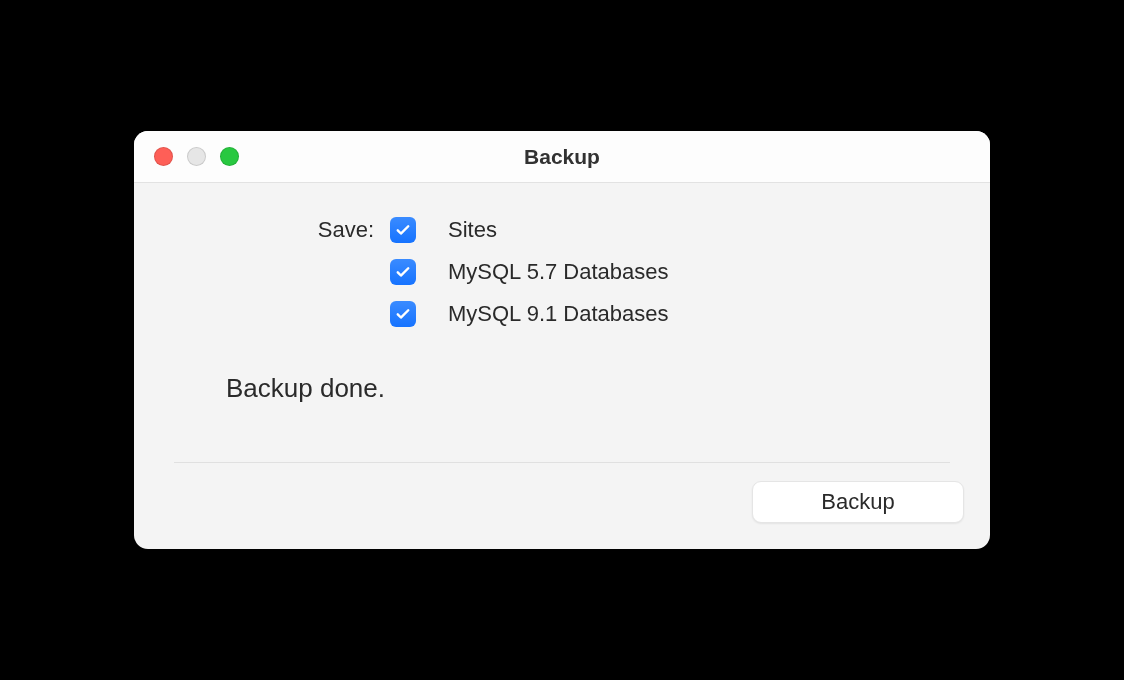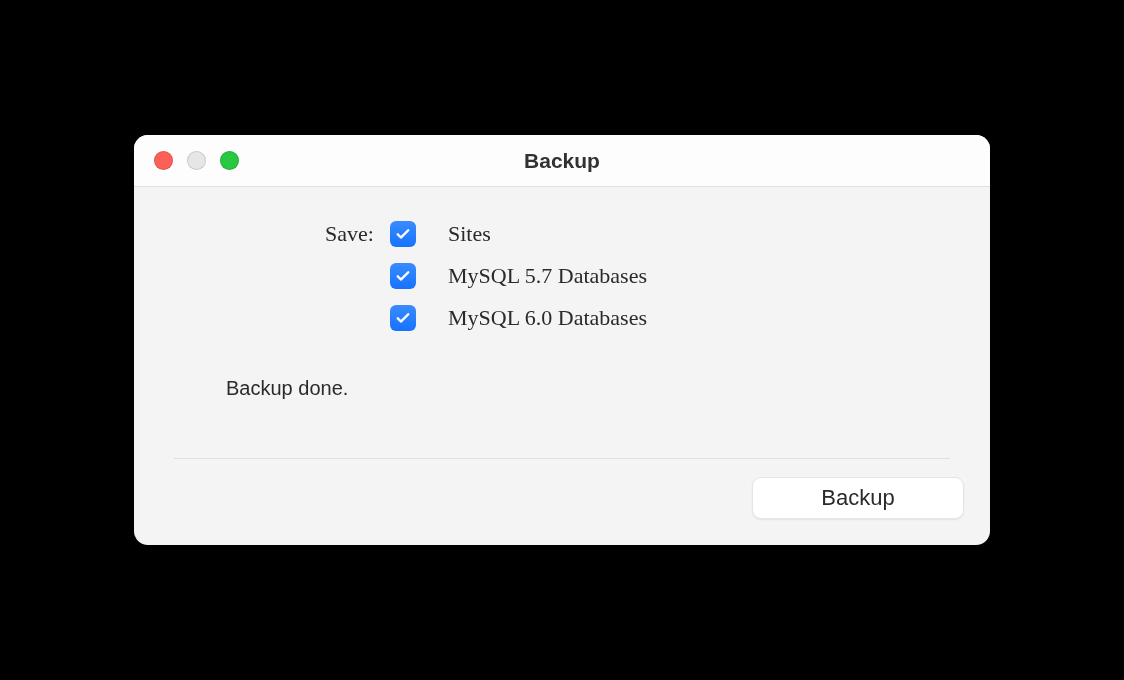--- a/index.html
+++ b/index.html
@@ -56,21 +56,20 @@
     }
     .content {
       padding: 34px 40px 0 40px;
     }
     .save-grid {
       display: grid;
       grid-template-columns: 200px auto;
       column-gap: 16px;
       row-gap: 16px;
       align-items: center;
-      font-family: Liberation Serif, serif;
     }
     .save-label {
       text-align: right;
       font-size: 22px;
       color: #2a2a2a;
       align-self: center;
     }
     .check-row {
       display: flex;
       align-items: center;
@@ -94,21 +93,21 @@
       width: 18px;
       height: 18px;
     }
     .check-text {
       font-size: 22px;
       color: #2a2a2a;
     }
     .status-row {
       margin-top: 46px;
       padding-left: 52px;
-      font-size: 20px;
+      font-size: 26px;
       color: #2a2a2a;
     }
     .divider {
       height: 1px;
       background: #e0e0e0;
       margin: 58px 0 0 0;
     }
     .footer {
       display: flex;
       justify-content: flex-end;
@@ -165,21 +164,21 @@
         </div>
         <span class="check-text">MySQL 5.7 Databases</span>
       </div>
 
       <div class="check-row">
         <div class="checkbox">
           <svg viewBox="0 0 24 24">
               <path d="M5 12.5l4.2 4.2L19 7" stroke="#fff" stroke-width="3.2" fill="none" stroke-linecap="round" stroke-linejoin="round"></path>
             </svg>
         </div>
-        <span class="check-text">MySQL 6.0 Databases</span>
+        <span class="check-text">MySQL 9.1 Databases</span>
       </div>
     </div>
 
     <div class="status-row">Backup done.</div>
 
     <div class="divider"></div>
   </div>
 
   <div class="footer">
     <div class="btn">

